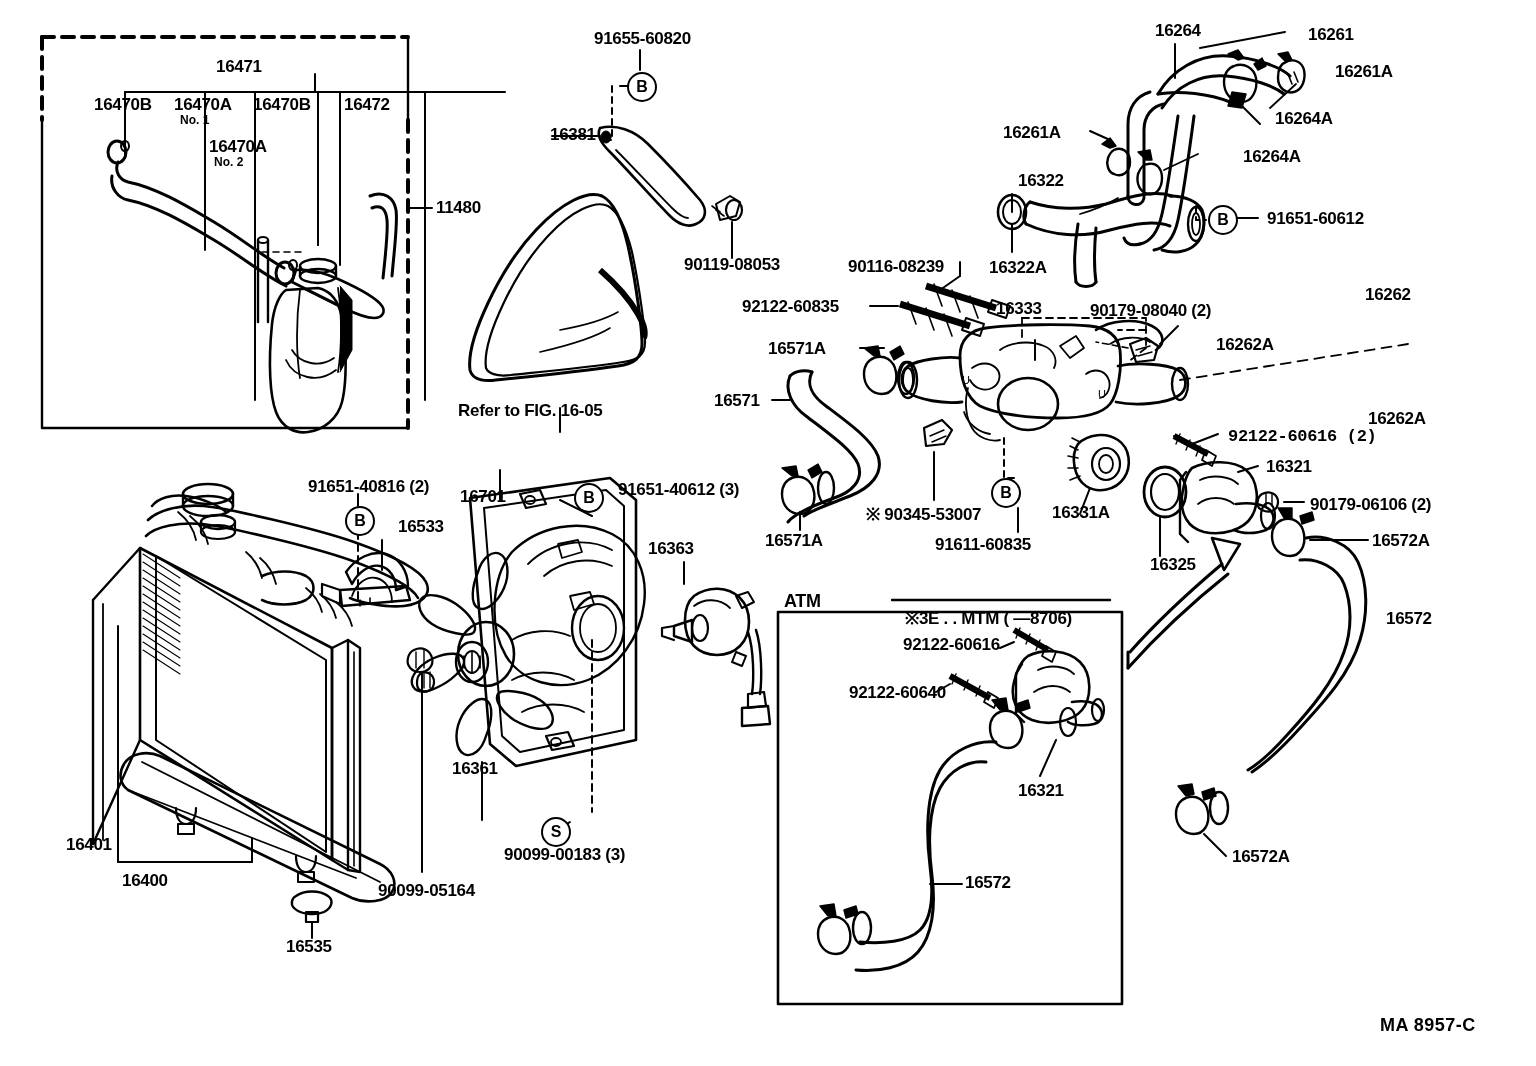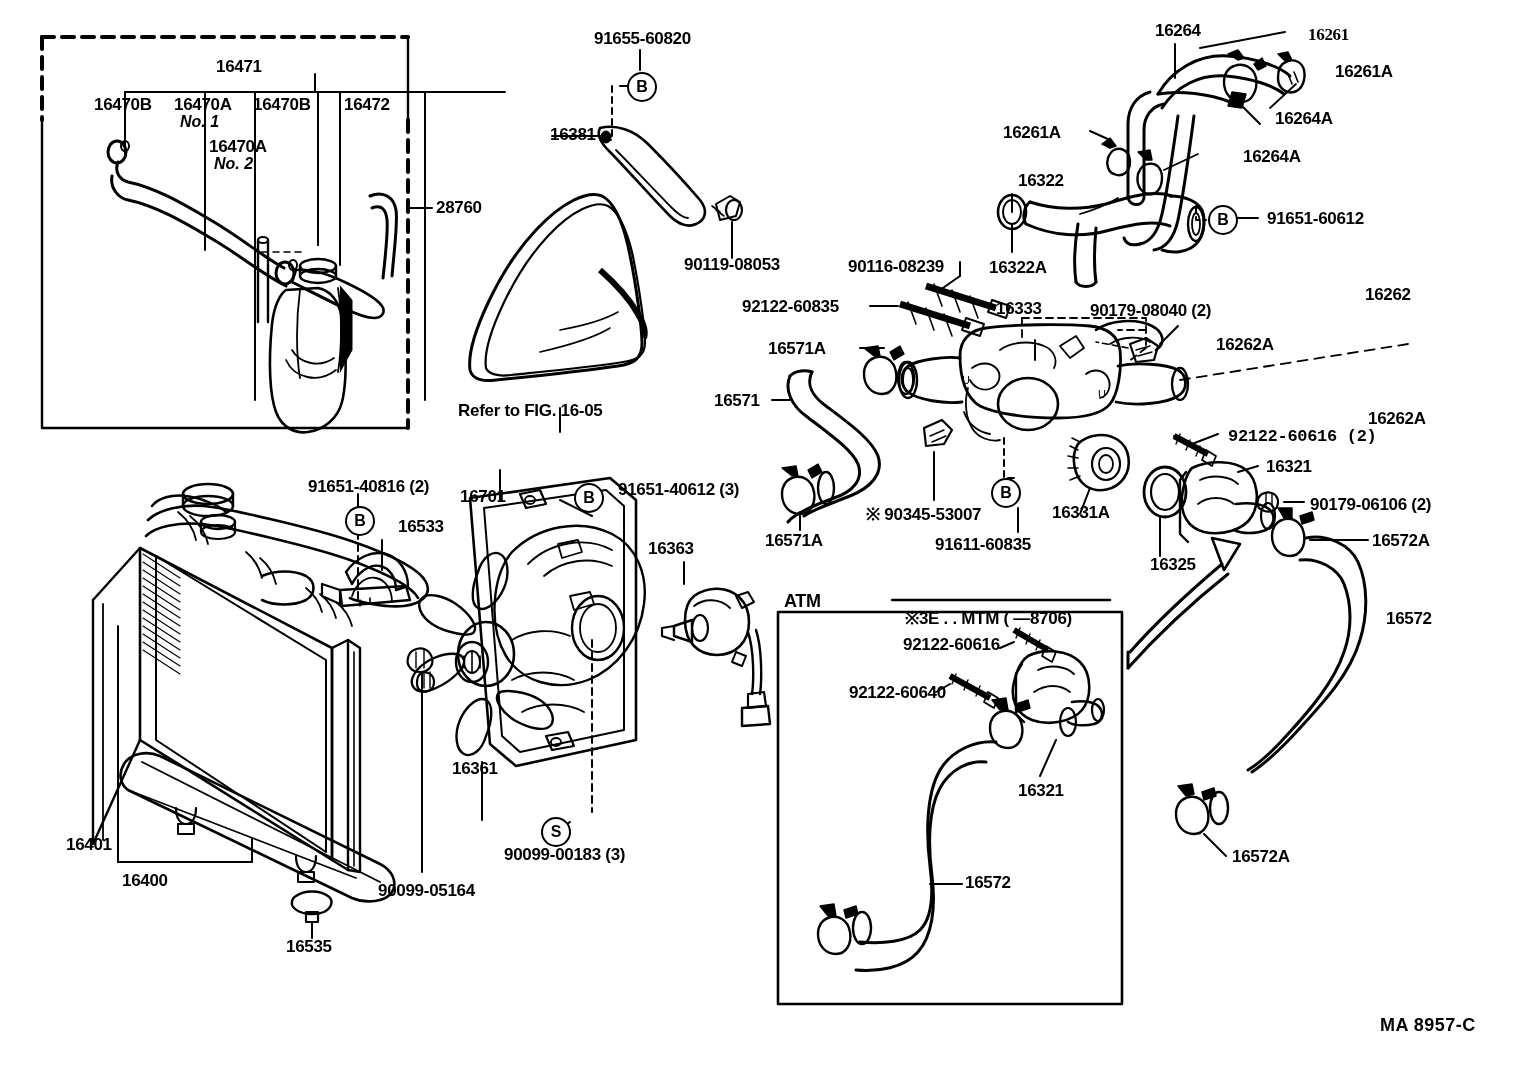--- a/index.html
+++ b/index.html
@@ -15,21 +15,21 @@
   .lbl{
     position:absolute;
     font-family:"Liberation Sans", sans-serif;
     font-weight:bold;
     font-size:17px;
     letter-spacing:-0.3px;
     white-space:nowrap;
     line-height:1;
     color:#000;
   }
-  .lbl.sm{font-size:16px;letter-spacing:0px;font-style:italic;}
+  .lbl.sm{font-size:12px;letter-spacing:0px;}
   .lbl.big{font-size:18px;}
   .lbl.code{font-size:18px;letter-spacing:0.5px;}
 
   .circ{
     position:absolute;
     width:26px;height:26px;border:2.4px solid #000;border-radius:50%;
     font-family:"Liberation Sans", sans-serif;
     font-weight:bold;font-size:16px;
     display:flex;align-items:center;justify-content:center;
     background:#fff;line-height:1;
@@ -508,30 +508,30 @@
   </svg>
 
   <div class="lbl" style="left:216px;top:58px;">16471</div>
   <div class="lbl" style="left:94px;top:96px;">16470B</div>
   <div class="lbl" style="left:174px;top:96px;">16470A</div>
   <div class="lbl sm" style="left:180px;top:114px;">No. 1</div>
   <div class="lbl" style="left:253px;top:96px;">16470B</div>
   <div class="lbl" style="left:344px;top:96px;">16472</div>
   <div class="lbl" style="left:209px;top:138px;">16470A</div>
   <div class="lbl sm" style="left:214px;top:156px;">No. 2</div>
-  <div class="lbl" style="left:436px;top:199px;">28760</div>
+  <div class="lbl" style="left:436px;top:199px;">11480</div>
 
   <div class="lbl" style="left:594px;top:30px;">91655-60820</div>
   <div class="lbl" style="left:550px;top:126px;">16381</div>
   <div class="lbl" style="left:684px;top:256px;">90119-08053</div>
   <div class="lbl" style="left:458px;top:402px;">Refer to FIG. 16-05</div>
   <div class="circ" style="left:627px;top:72px;">B</div>
 
   <div class="lbl" style="left:1155px;top:22px;">16264</div>
-  <div class="lbl" style="left:1308px;top:26px;font-family:Liberation Serif, serif;">16261</div>
+  <div class="lbl" style="left:1308px;top:26px;">16261</div>
   <div class="lbl" style="left:1335px;top:63px;">16261A</div>
   <div class="lbl" style="left:1275px;top:110px;">16264A</div>
   <div class="lbl" style="left:1003px;top:124px;">16261A</div>
   <div class="lbl" style="left:1243px;top:148px;">16264A</div>
   <div class="lbl" style="left:1018px;top:172px;">16322</div>
   <div class="lbl" style="left:989px;top:259px;">16322A</div>
   <div class="lbl" style="left:1267px;top:210px;">91651-60612</div>
   <div class="lbl" style="left:1365px;top:286px;">16262</div>
   <div class="lbl" style="left:1216px;top:336px;">16262A</div>
   <div class="lbl" style="left:1368px;top:410px;">16262A</div>

